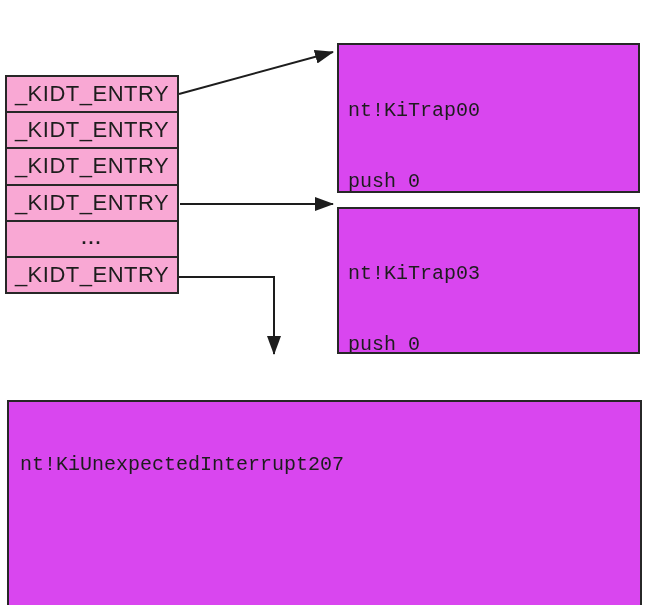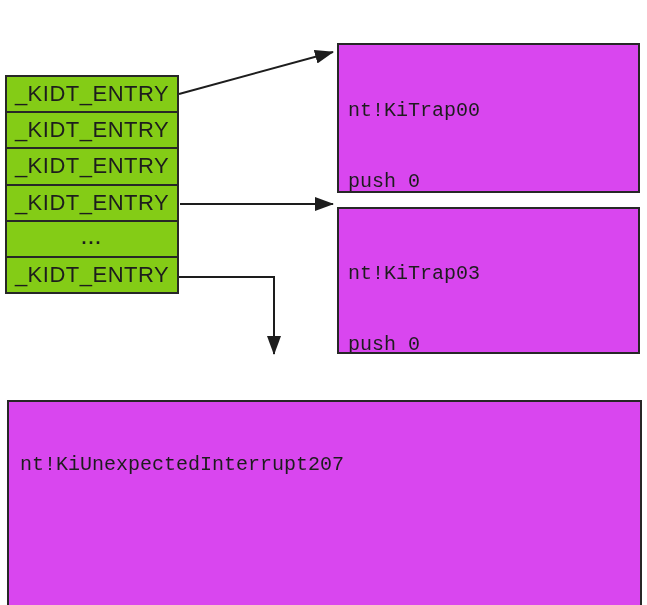--- a/index.html
+++ b/index.html
@@ -28,21 +28,21 @@
   .idt-table {
     position: absolute;
     left: 5px;
     top: 75px;
     width: 174px;
     height: 219px;
     border: 2px solid #272727;
     box-sizing: border-box;
     display: flex;
     flex-direction: column;
-    background: #84cc16;
+    background: #f9a8d4;
   }
   .idt-row {
     flex: 1;
     display: flex;
     align-items: center;
     justify-content: center;
     border-bottom: 2px solid #272727;
     font-size: 22px;
     color: #1d1d1d;
     letter-spacing: 0.5px;

